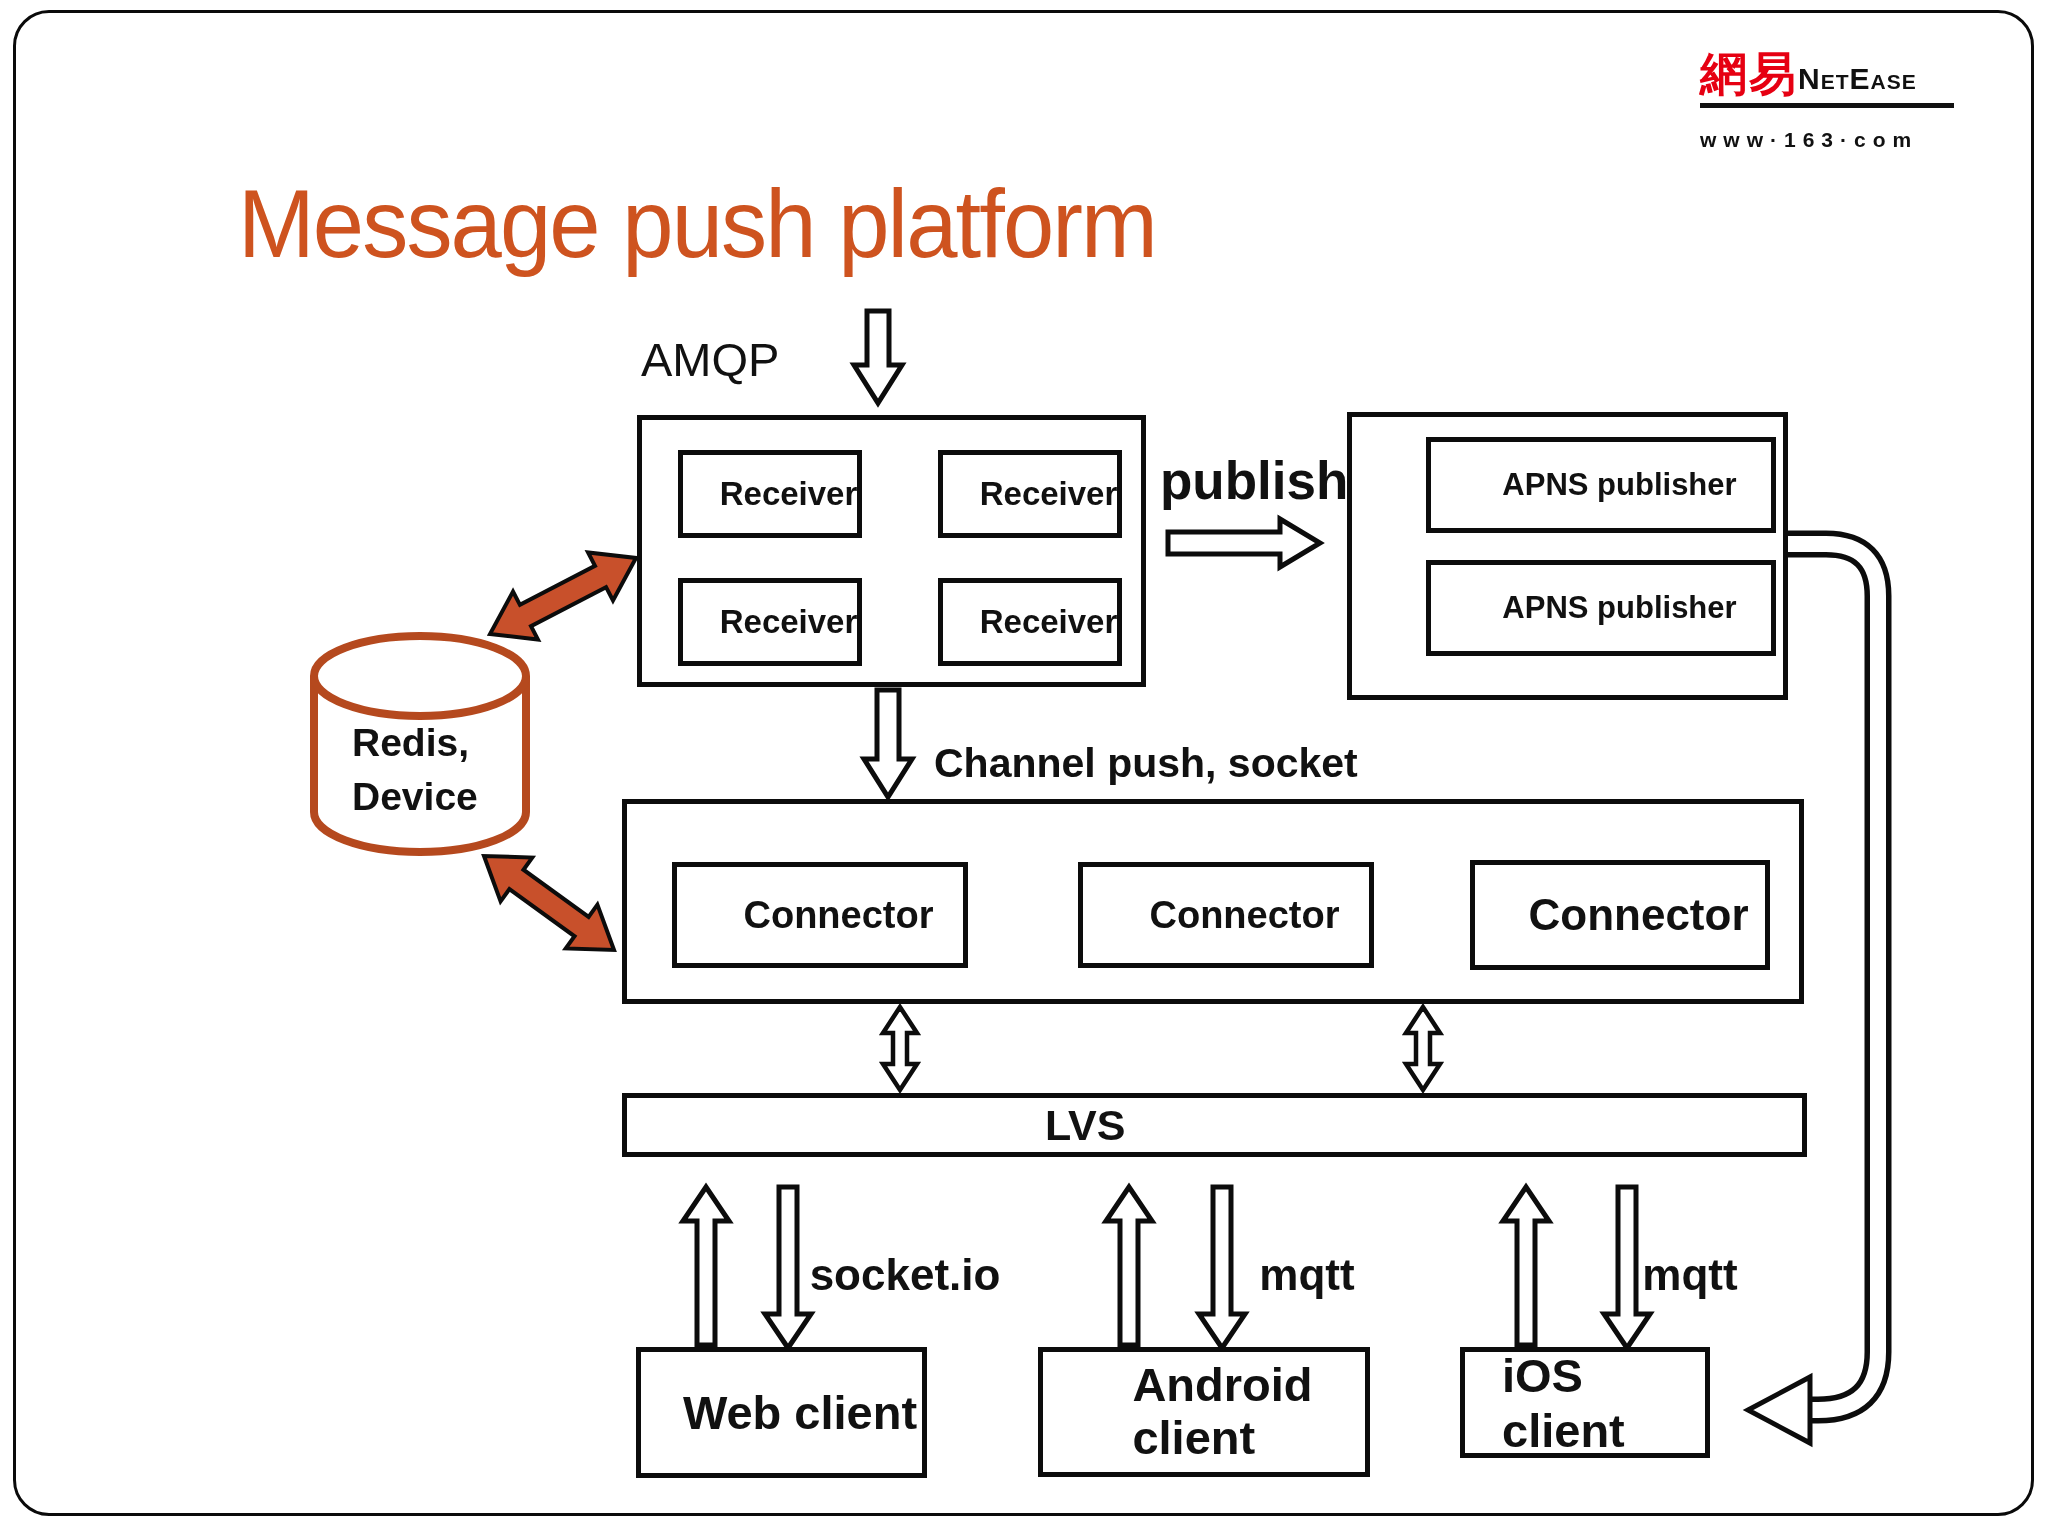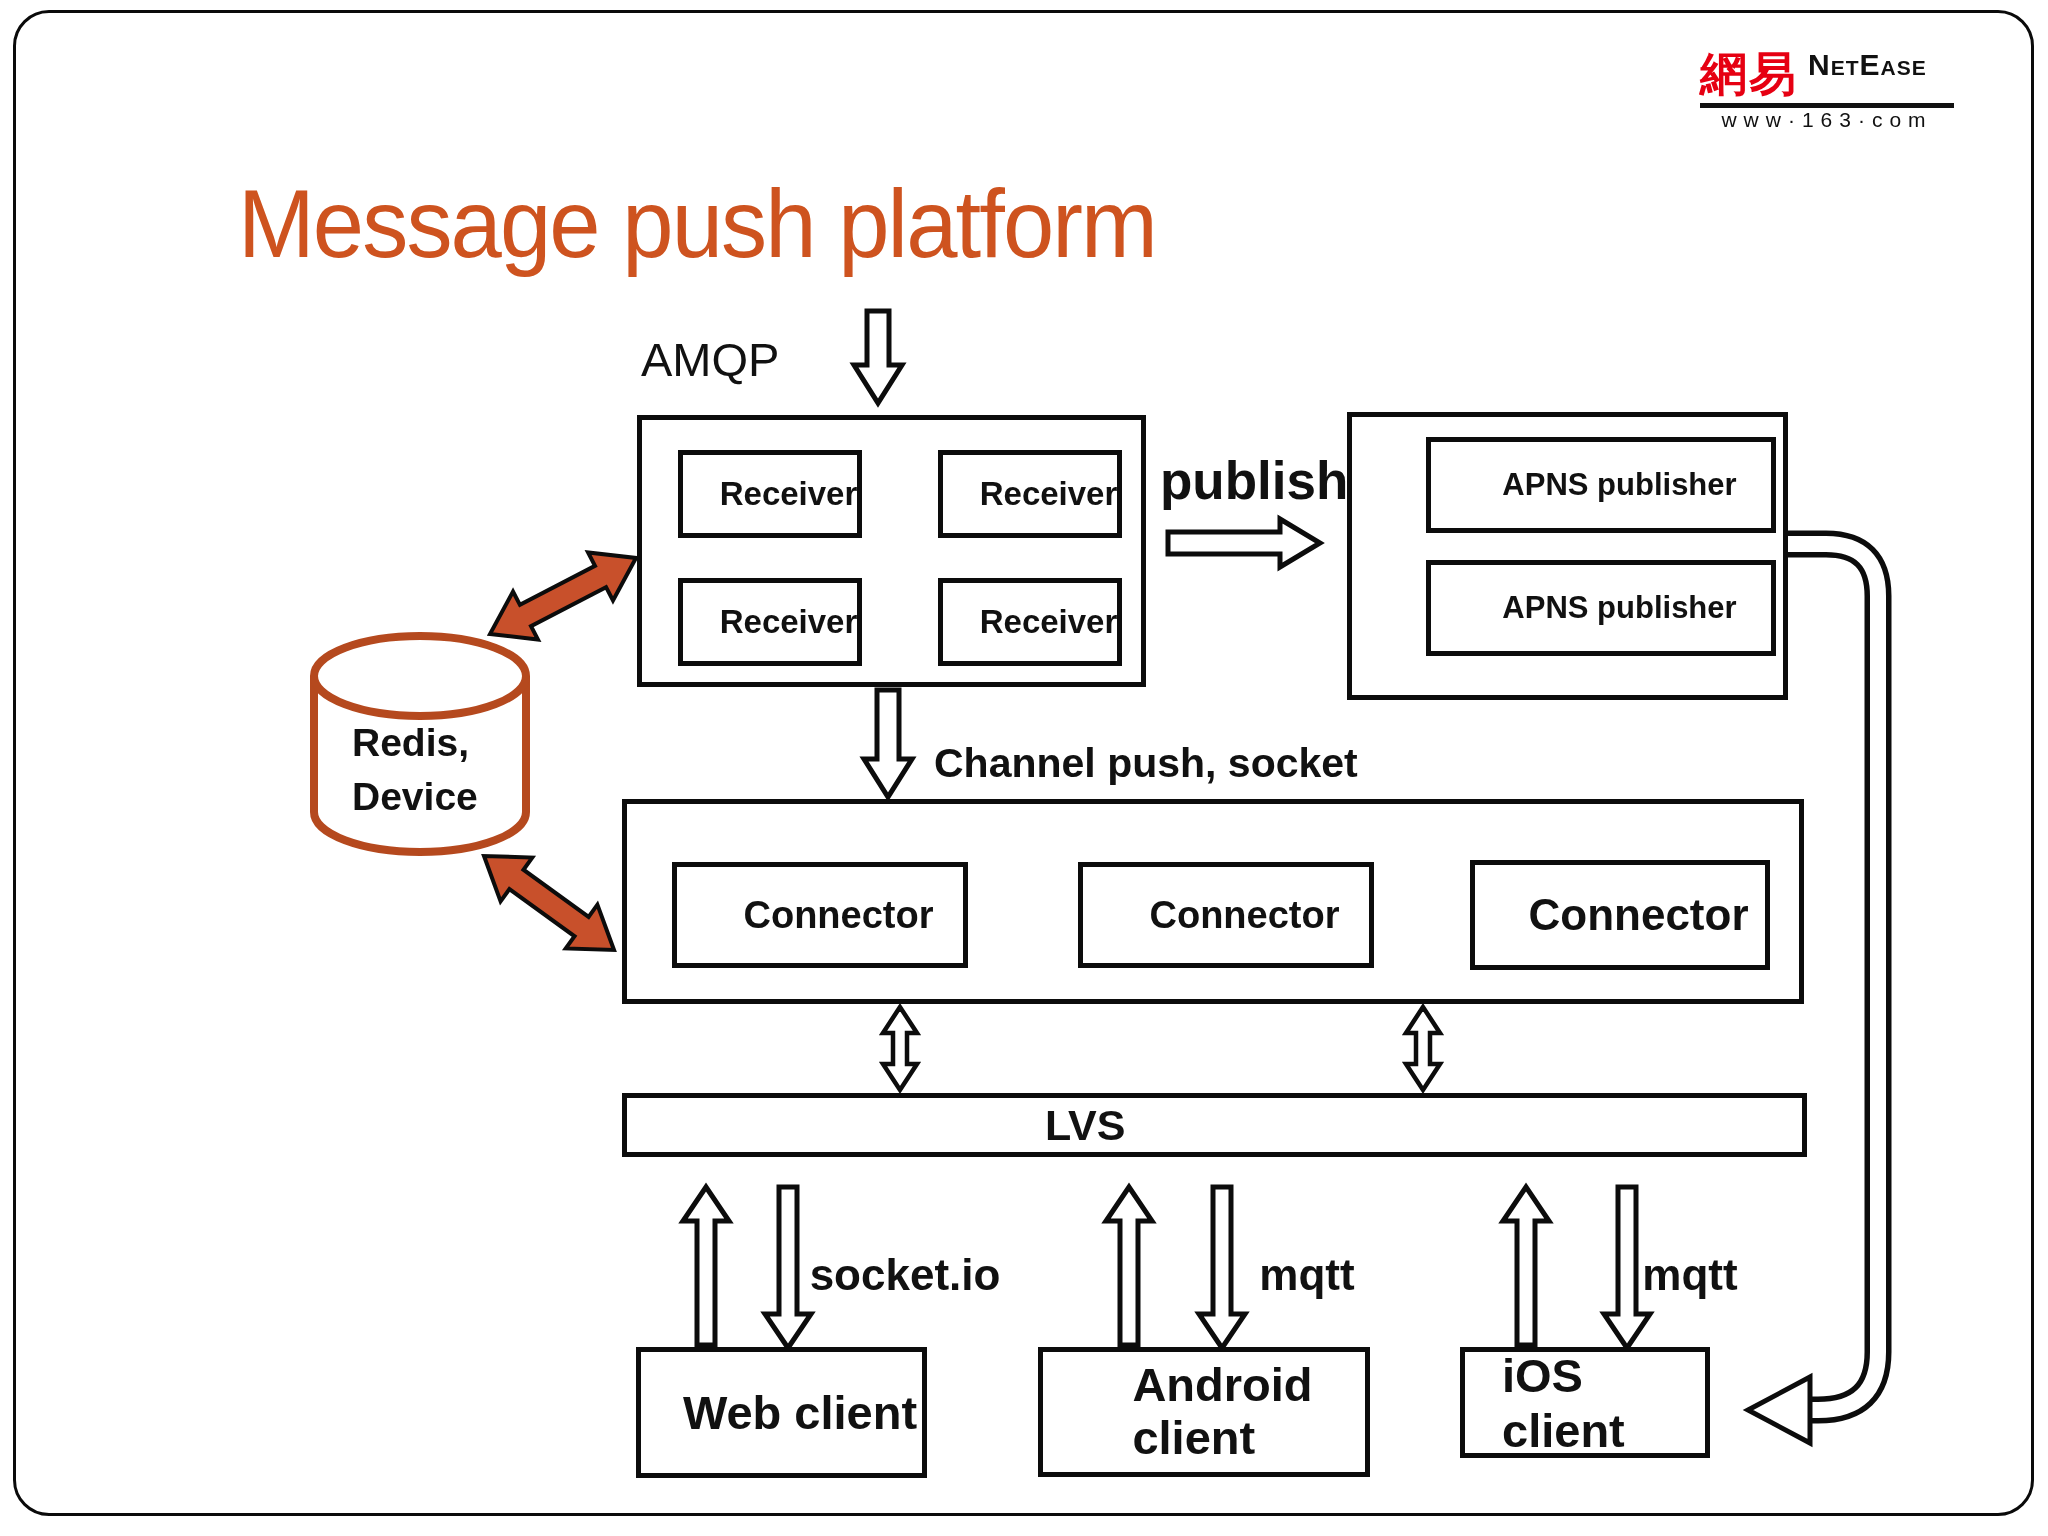--- a/index.html
+++ b/index.html
@@ -9,25 +9,25 @@
   }
   .slide-border{
     position:absolute;left:13px;top:10px;width:2021px;height:1506px;
     border:3px solid #0a0a0a;border-radius:36px;box-sizing:border-box;background:transparent;
   }
   .page-title{
     position:absolute;left:238px;top:168px;font-size:97px;font-weight:400;
     letter-spacing:-2px;transform:scaleX(.95);transform-origin:left top;white-space:nowrap;
   }
   .logo{position:absolute;left:1700px;top:50px;width:254px;}
-  .logo-row{display:flex;gap:10px;}
+  .logo-row{display:flex;align-items:flex-end;gap:0;}
   .logo-cjk{font-size:47px;font-weight:bold;line-height:1;letter-spacing:2px;}
   .logo-brand{font-size:30px;font-weight:800;font-variant:small-caps;letter-spacing:1px;line-height:1;padding-bottom:3px;}
   .logo-rule{height:5px;background:#111;margin-top:6px;}
-  .logo-url{font-size:21px;font-weight:normal;letter-spacing:7px;margin-top:0;white-space:nowrap;text-align:center;}
+  .logo-url{font-size:21px;font-weight:bold;letter-spacing:7px;margin-top:20px;white-space:nowrap;}
   svg.wires{position:absolute;left:0;top:0;}
   .box{
     position:absolute;background:#fff;border:5px solid #0c0c0c;box-sizing:border-box;
     display:flex;align-items:center;justify-content:center;font-weight:bold;padding-left:37px;
   }
   .outer{background:#fff;}
   .lbl{position:absolute;font-weight:bold;white-space:nowrap;}
   .lbl.center{transform:translateX(-50%);}
   .prelines{white-space:pre-line;}
   .amqp{font-weight:400;}

